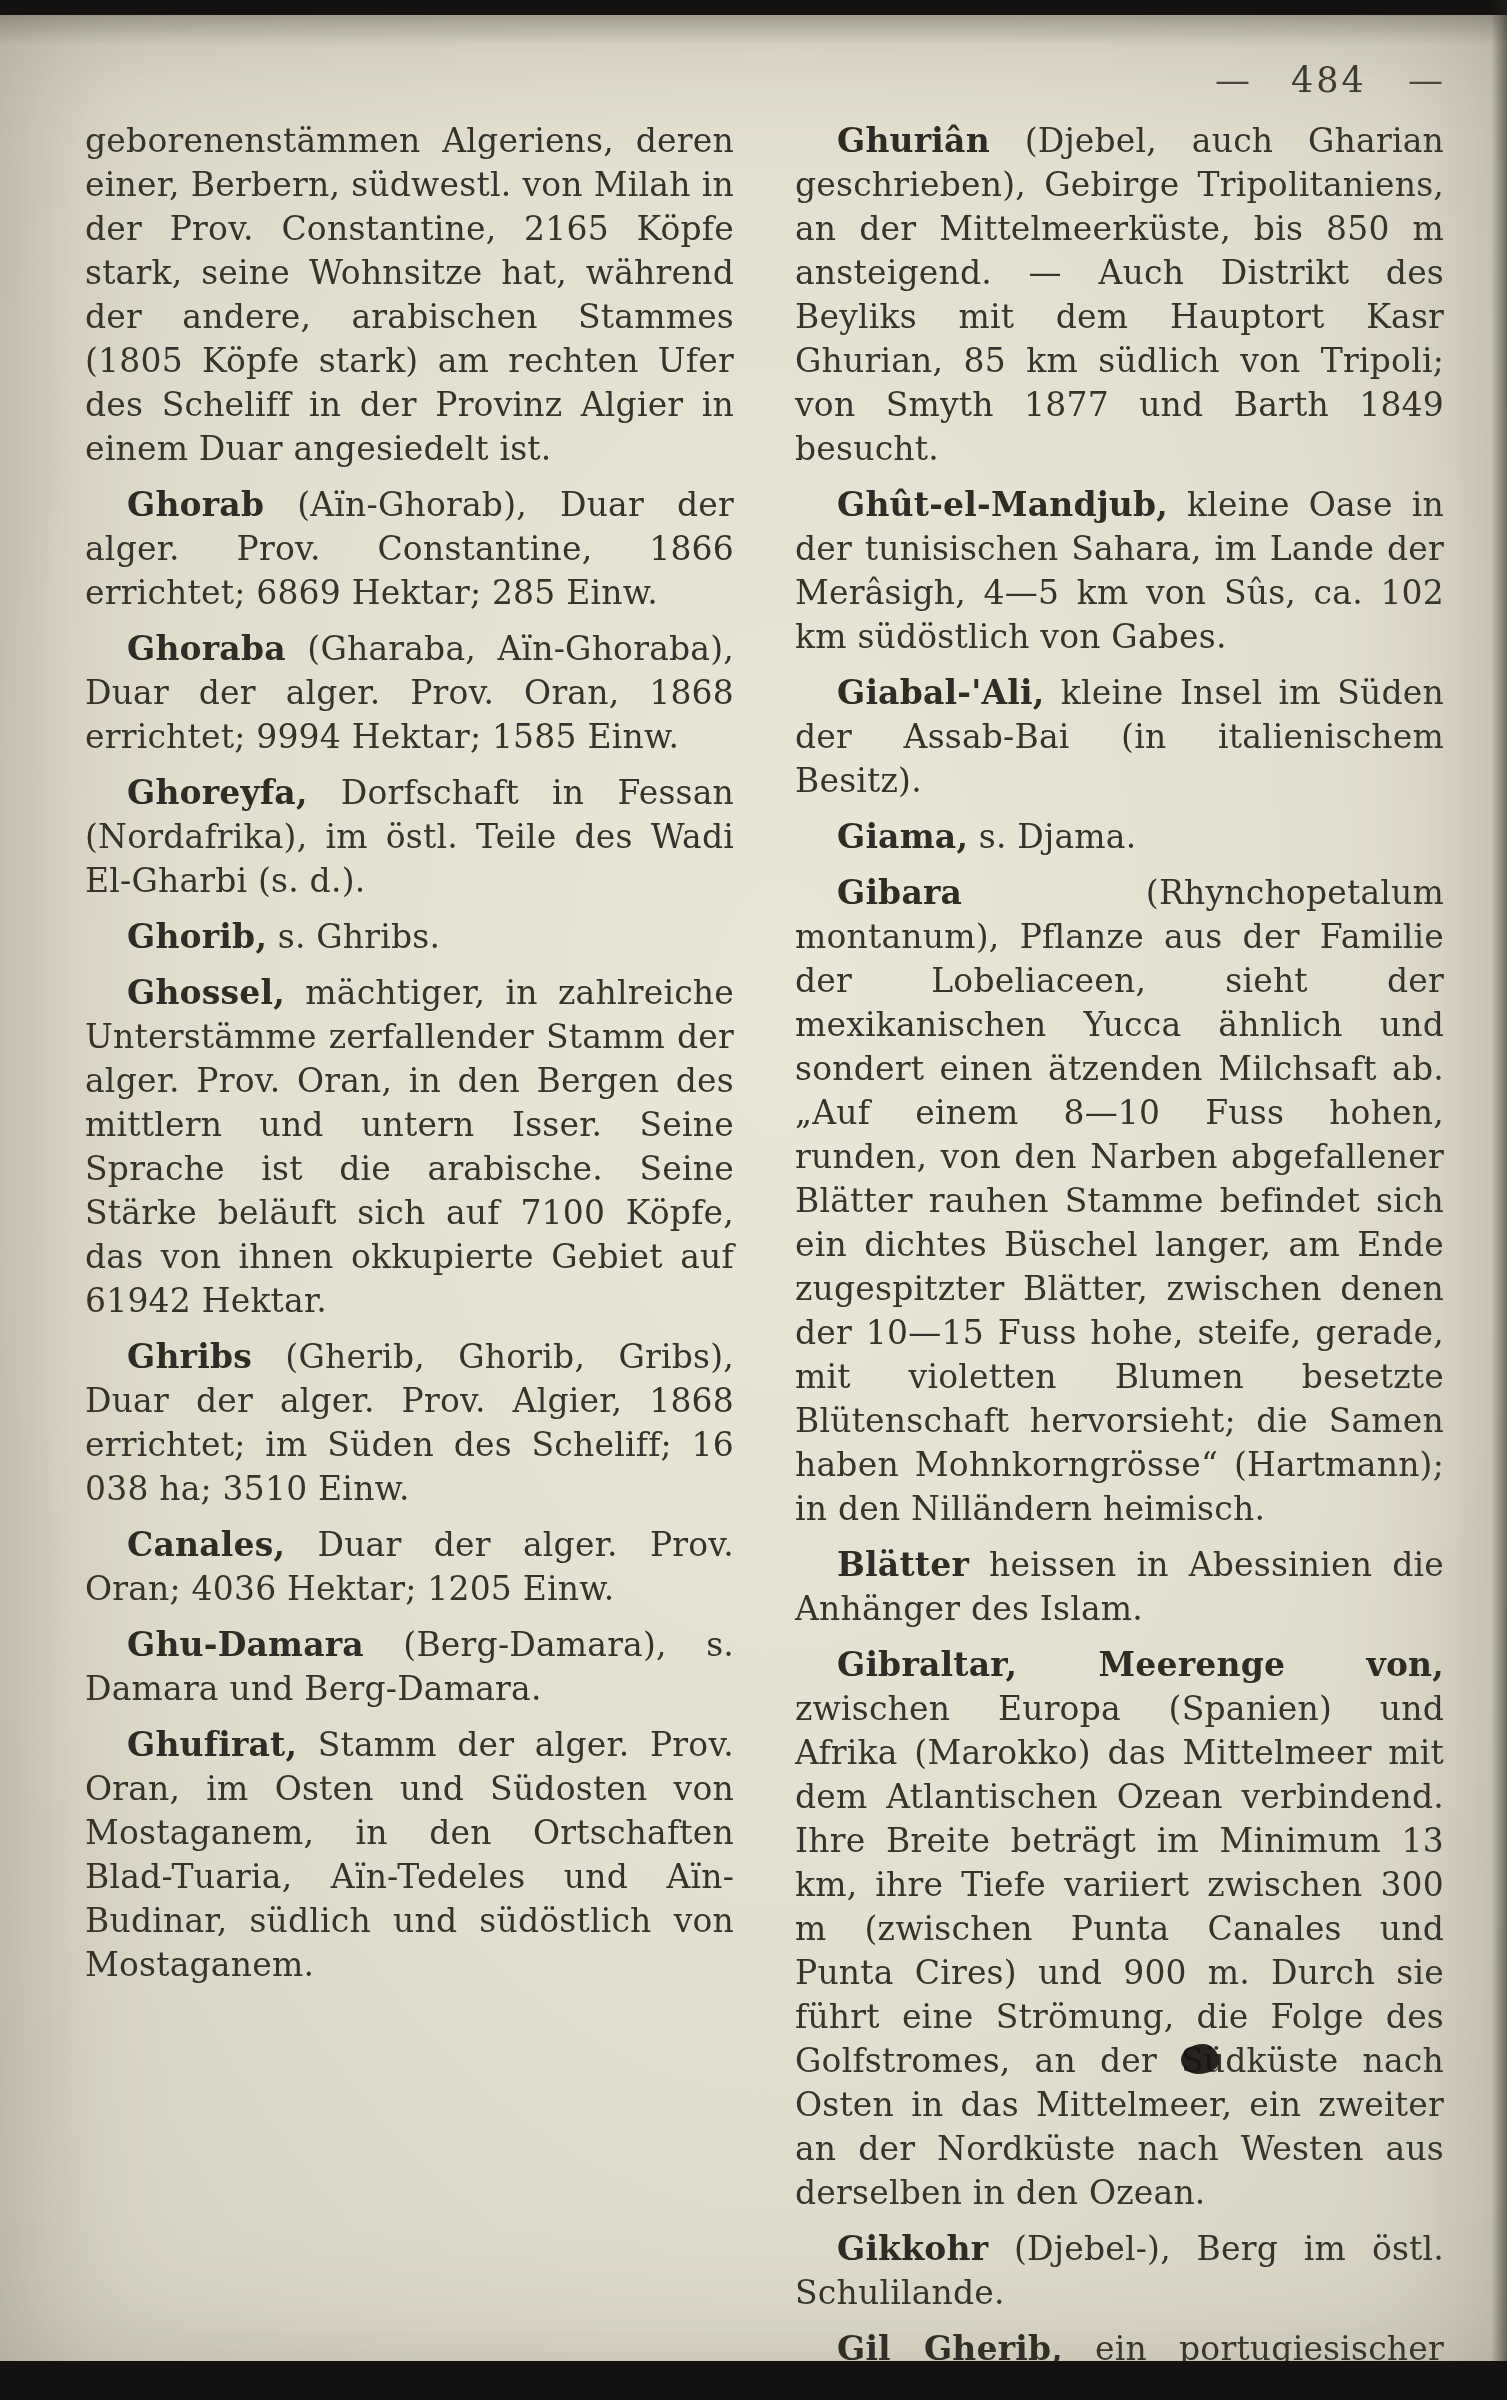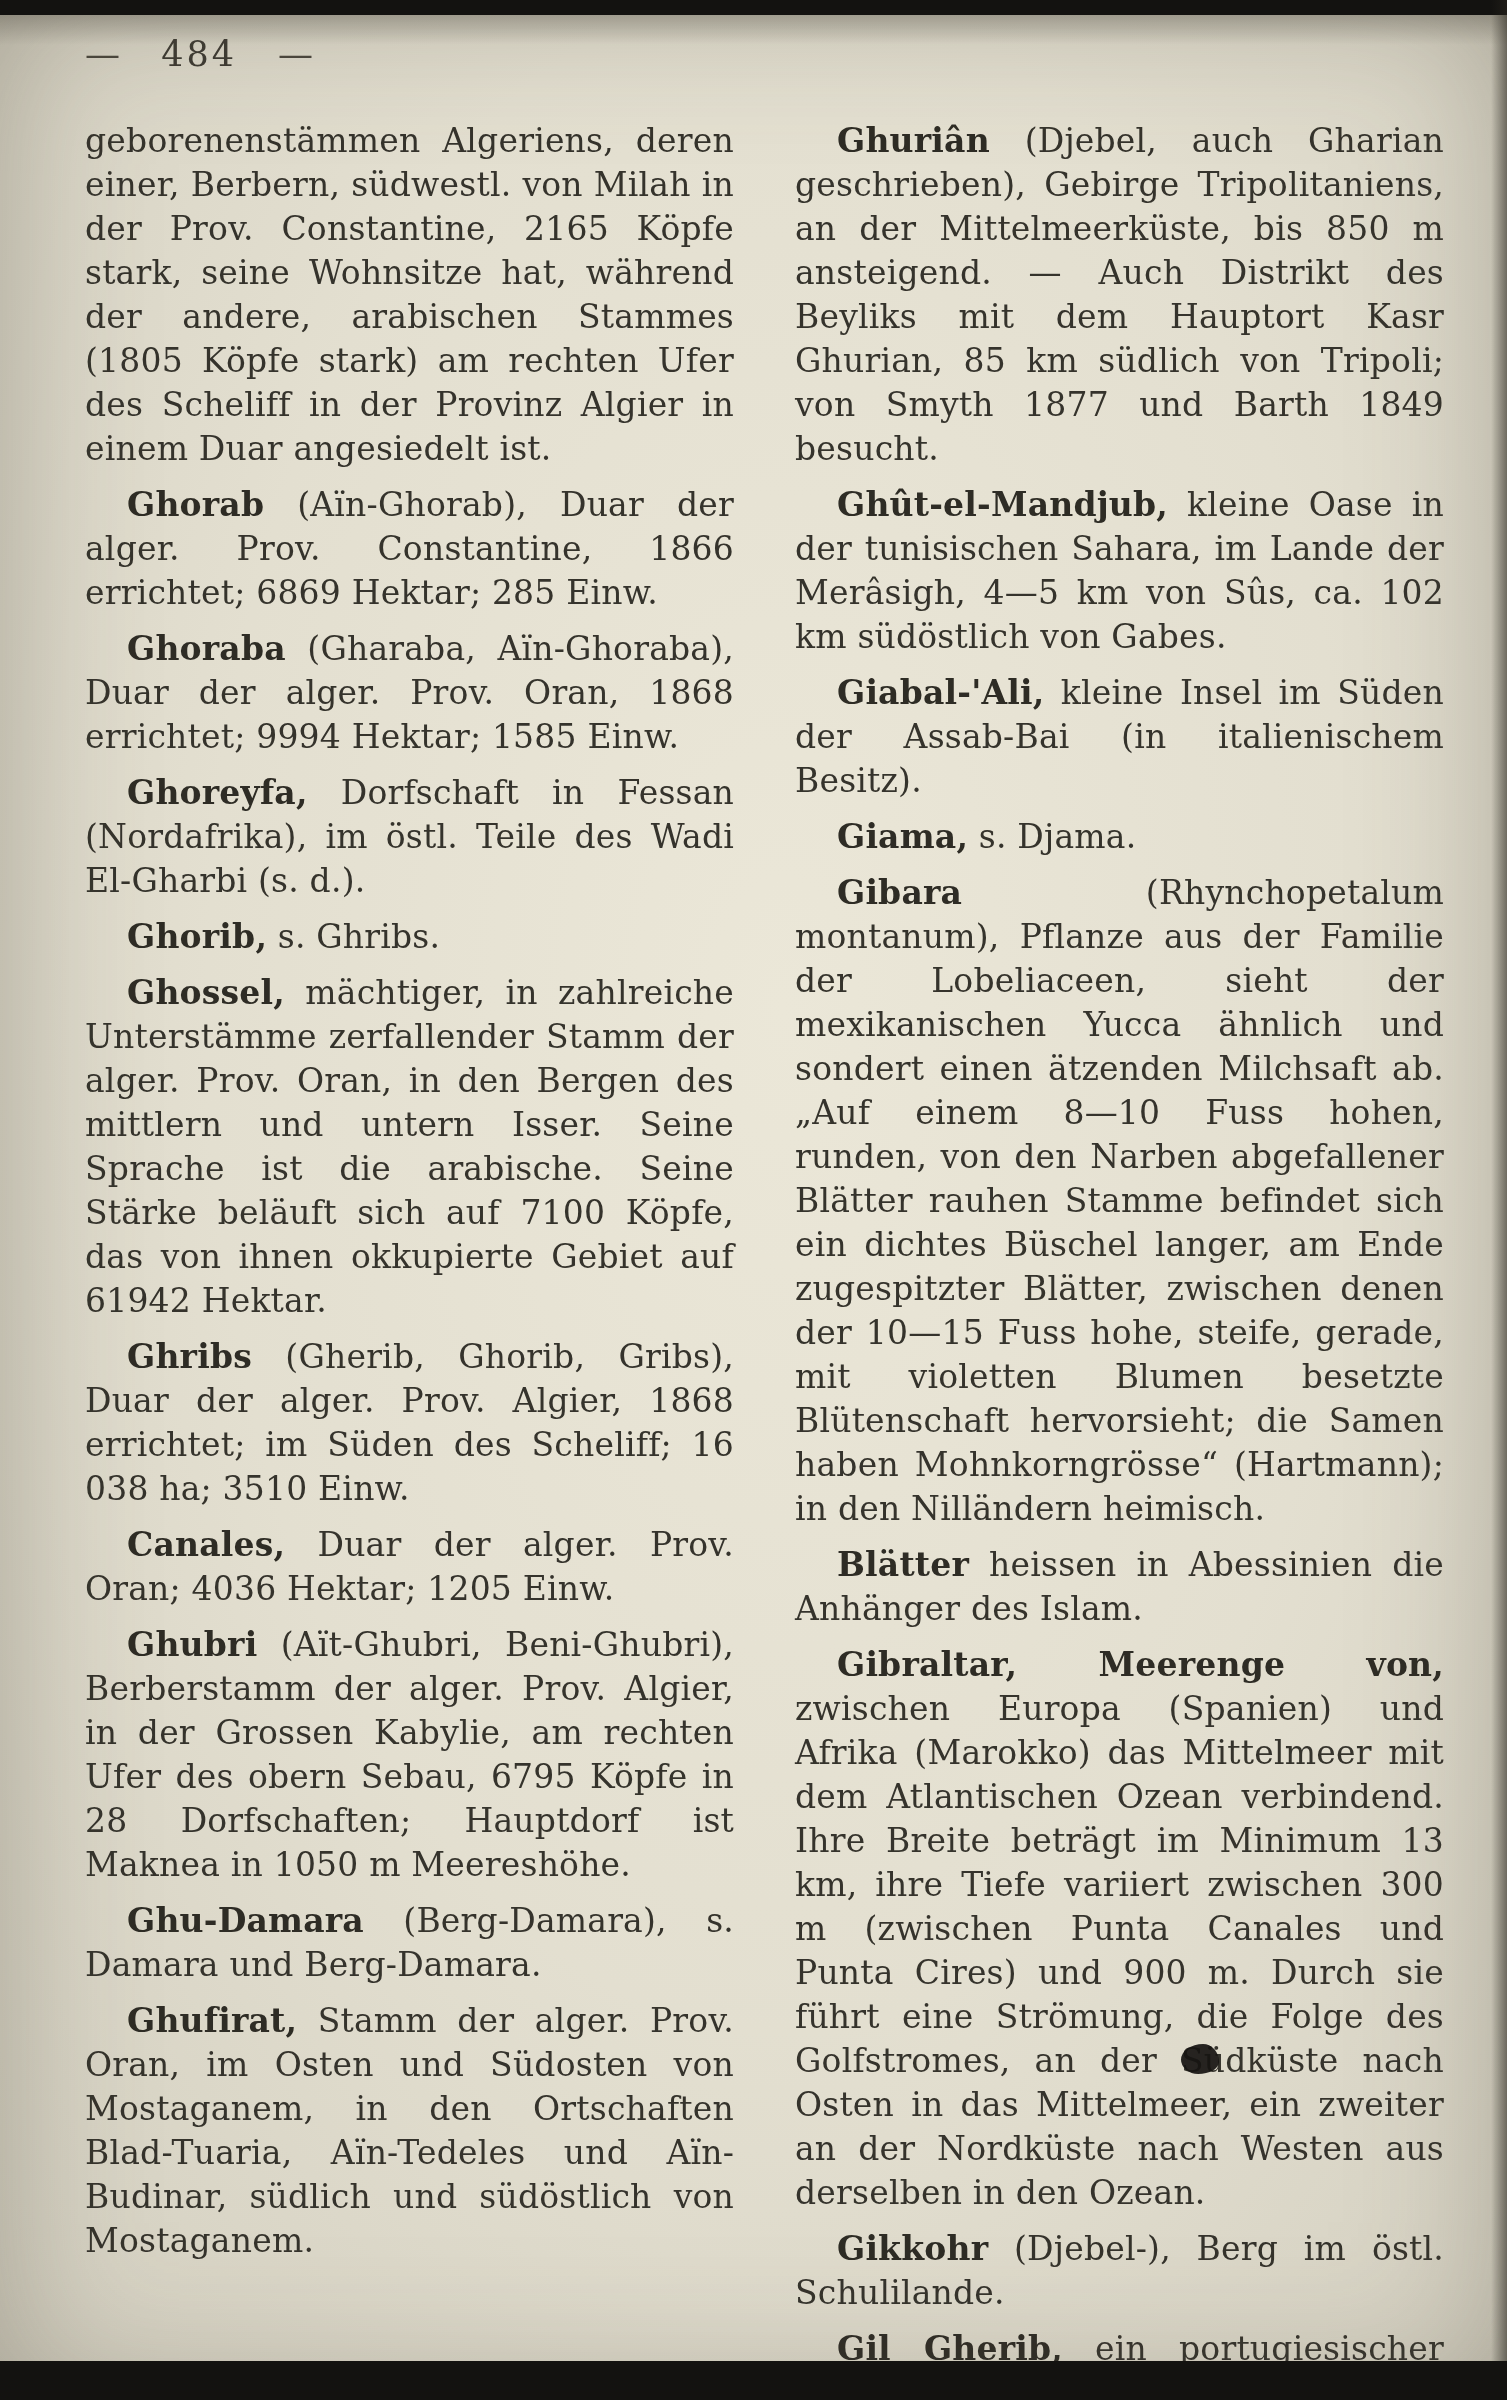--- a/index.html
+++ b/index.html
@@ -34,22 +34,22 @@
     background: linear-gradient(to right, rgba(40,37,30,0) 0%, rgba(40,37,30,0.55) 100%);
     z-index: 6;
   }
   .scan-edge-top {
     position: absolute; top: 15px; left: 0; right: 0; height: 30px;
     background: linear-gradient(to bottom, rgba(60,56,46,0.30), rgba(60,56,46,0));
     z-index: 6;
   }
   .page-header {
     position: absolute;
-    top: 32px; left: 85px; width: 1358px;
-    text-align: left;
+    top: 58px; left: 85px; width: 1358px;
+    text-align: right;
     font-size: 35px;
     line-height: 44px;
     color: #3d3a32;
     z-index: 2;
   }
   .page-header .dash { color: #4a463c; }
   .page-header .page-num { display: inline-block; margin: 0 30px; letter-spacing: 3px; }
   .column {
     position: absolute;
     top: 107px;
@@ -93,21 +93,20 @@
 
   <div class="column column-left">
       <p class="entry continuation" lang="de">geborenenstämmen Algeriens, deren einer, Berbern, südwestl. von Milah in der Prov. Constantine, 2165 Köpfe stark, seine Wohnsitze hat, während der andere, arabischen Stammes (1805 Köpfe stark) am rechten Ufer des Scheliff in der Provinz Algier in einem Duar angesiedelt ist.</p>
       <p class="entry" lang="de"><b>Ghorab</b> (Aïn-Ghorab), Duar der alger. Prov. Constantine, 1866 errichtet; 6869 Hektar; 285 Einw.</p>
       <p class="entry" lang="de"><b>Ghoraba</b> (Gharaba, Aïn-Ghoraba), Duar der alger. Prov. Oran, 1868 errichtet; 9994 Hektar; 1585 Einw.</p>
       <p class="entry" lang="de"><b>Ghoreyfa,</b> Dorfschaft in Fessan (Nordafrika), im östl. Teile des Wadi El-Gharbi (s. d.).</p>
       <p class="entry" lang="de"><b>Ghorib,</b> s. Ghribs.</p>
       <p class="entry" lang="de"><b>Ghossel,</b> mächtiger, in zahlreiche Unterstämme zerfallender Stamm der alger. Prov. Oran, in den Bergen des mittlern und untern Isser. Seine Sprache ist die arabische. Seine Stärke beläuft sich auf 7100 Köpfe, das von ihnen okkupierte Gebiet auf 61942 Hektar.</p>
       <p class="entry" lang="de"><b>Ghribs</b> (Gherib, Ghorib, Gribs), Duar der alger. Prov. Algier, 1868 errichtet; im Süden des Scheliff; 16 038 ha; 3510 Einw.</p>
       <p class="entry" lang="de"><b>Canales,</b> Duar der alger. Prov. Oran; 4036 Hektar; 1205 Einw.</p>
-      <p class="entry" lang="de"><b>Ghubri</b> (Aït-Ghubri, Beni-Ghubri), Berberstamm der alger. Prov. Algier, in der Grossen Kabylie, am rechten Ufer des obern Sebau, 6795 Köpfe in 28 Dorfschaften; Hauptdorf ist Maknea in 1050 m Meereshöhe.</p>
       <p class="entry" lang="de"><b>Ghu-Damara</b> (Berg-Damara), s. Damara und Berg-Damara.</p>
       <p class="entry" lang="de"><b>Ghufirat,</b> Stamm der alger. Prov. Oran, im Osten und Südosten von Mostaganem, in den Ortschaften Blad-Tuaria, Aïn-Tedeles und Aïn-Budinar, südlich und südöstlich von Mostaganem.</p>
     </div>
   <div class="column column-right">
       <p class="entry" lang="de"><b>Ghuriân</b> (Djebel, auch Gharian geschrieben), Gebirge Tripolitaniens, an der Mittelmeerküste, bis 850 m ansteigend. — Auch Distrikt des Beyliks mit dem Hauptort Kasr Ghurian, 85 km südlich von Tripoli; von Smyth 1877 und Barth 1849 besucht.</p>
       <p class="entry" lang="de"><b>Ghût-el-Mandjub,</b> kleine Oase in der tunisischen Sahara, im Lande der Merâsigh, 4—5 km von Sûs, ca. 102 km südöstlich von Gabes.</p>
       <p class="entry" lang="de"><b>Giabal-'Ali,</b> kleine Insel im Süden der Assab-Bai (in italienischem Besitz).</p>
       <p class="entry" lang="de"><b>Giama,</b> s. Djama.</p>
       <p class="entry" lang="de"><b>Gibara</b> (Rhynchopetalum montanum), Pflanze aus der Familie der Lobeliaceen, sieht der mexikanischen Yucca ähnlich und sondert einen ätzenden Milchsaft ab. „Auf einem 8—10 Fuss hohen, runden, von den Narben abgefallener Blätter rauhen Stamme befindet sich ein dichtes Büschel langer, am Ende zugespitzter Blätter, zwischen denen der 10—15 Fuss hohe, steife, gerade, mit violetten Blumen besetzte Blütenschaft hervorsieht; die Samen haben Mohnkorngrösse“ (Hartmann); in den Nilländern heimisch.</p>
       <p class="entry" lang="de"><b>Blätter</b> heissen in Abessinien die Anhänger des Islam.</p>

